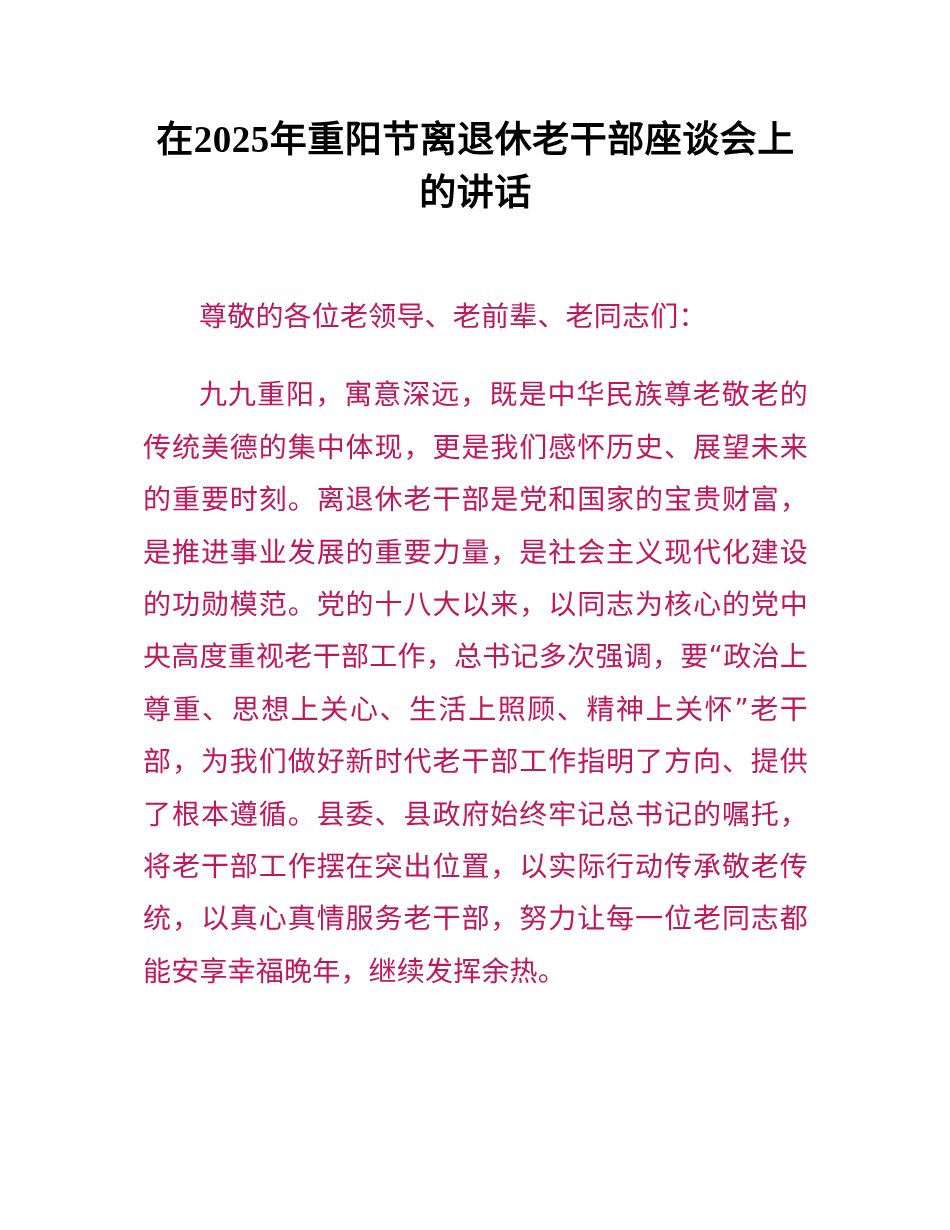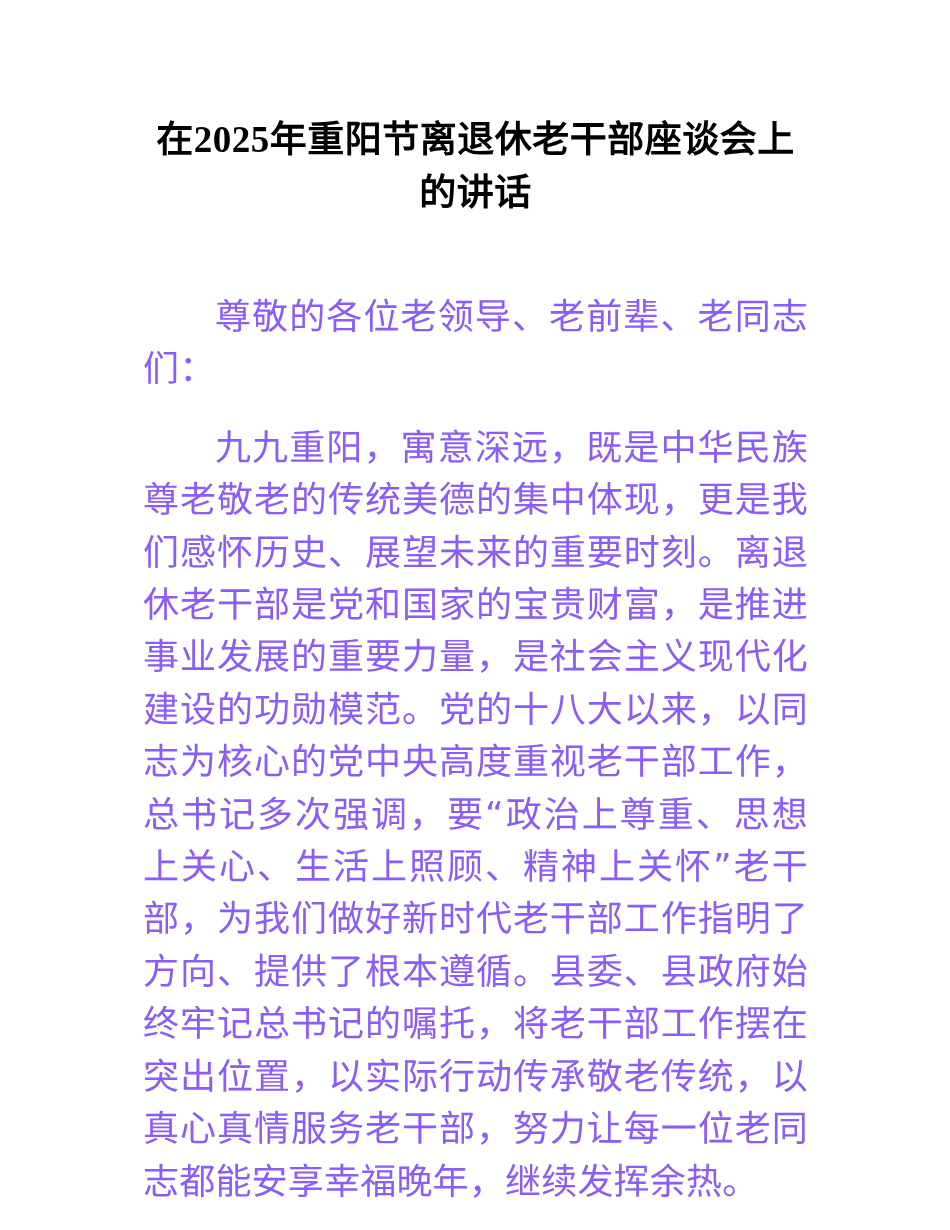--- a/index.html
+++ b/index.html
@@ -46,23 +46,23 @@
   }
 
   .body-block {
     padding-top: 72px;
   }
 
   .para {
     margin: 0 0 0 0;
     padding: 0;
     font-family: "DejaVu Sans", "Liberation Sans", sans-serif;
-    font-size: 36px;
+    font-size: 28px;
     line-height: 52.4px;
-    color: #8b5cf6;
+    color: #be185d;
     text-align: justify;
     text-justify: inter-ideograph;
     text-indent: 2em;
     letter-spacing: 0.2px;
     font-weight: 400;
   }
 
   .para + .para {
     margin-top: 26px;
   }

